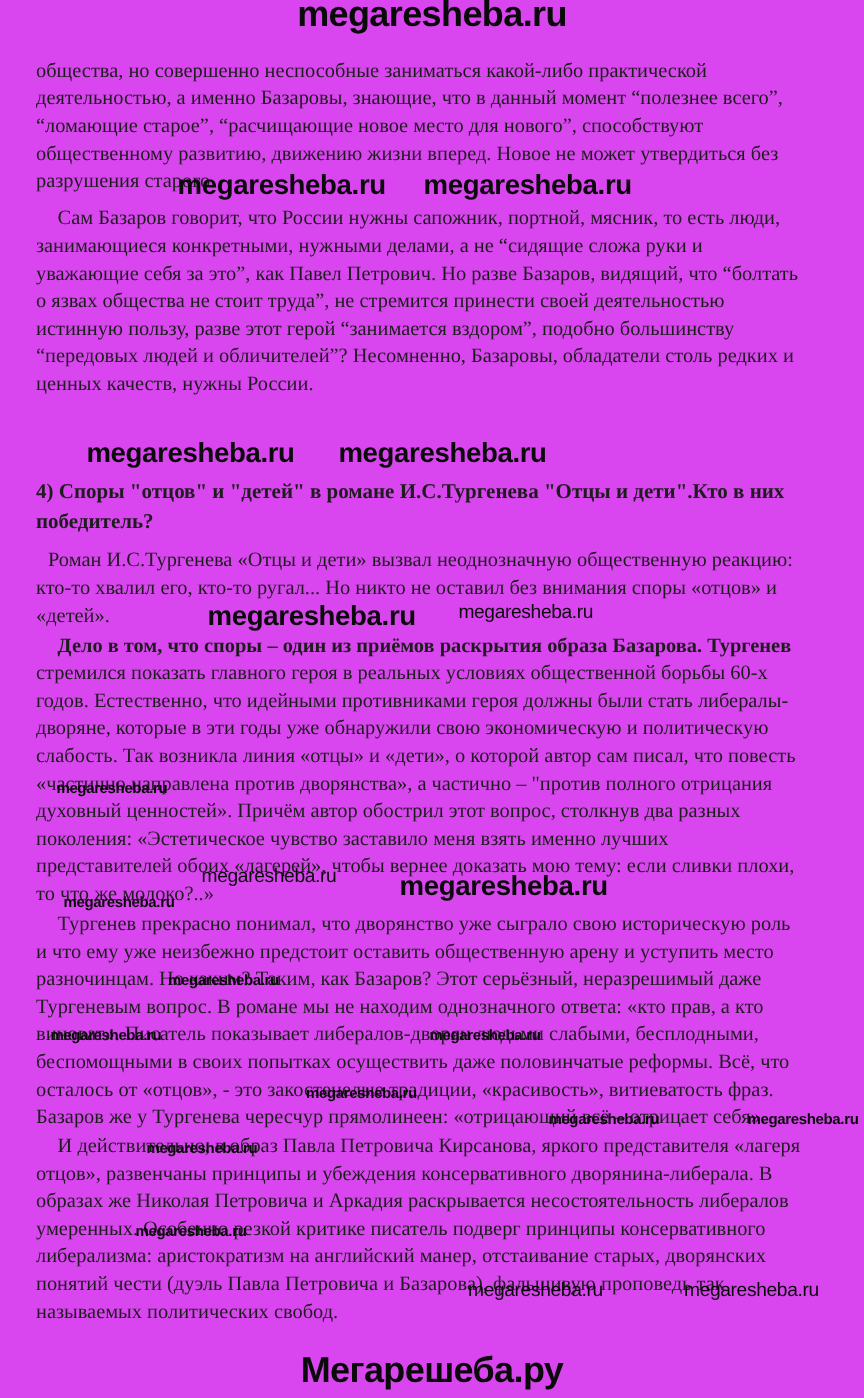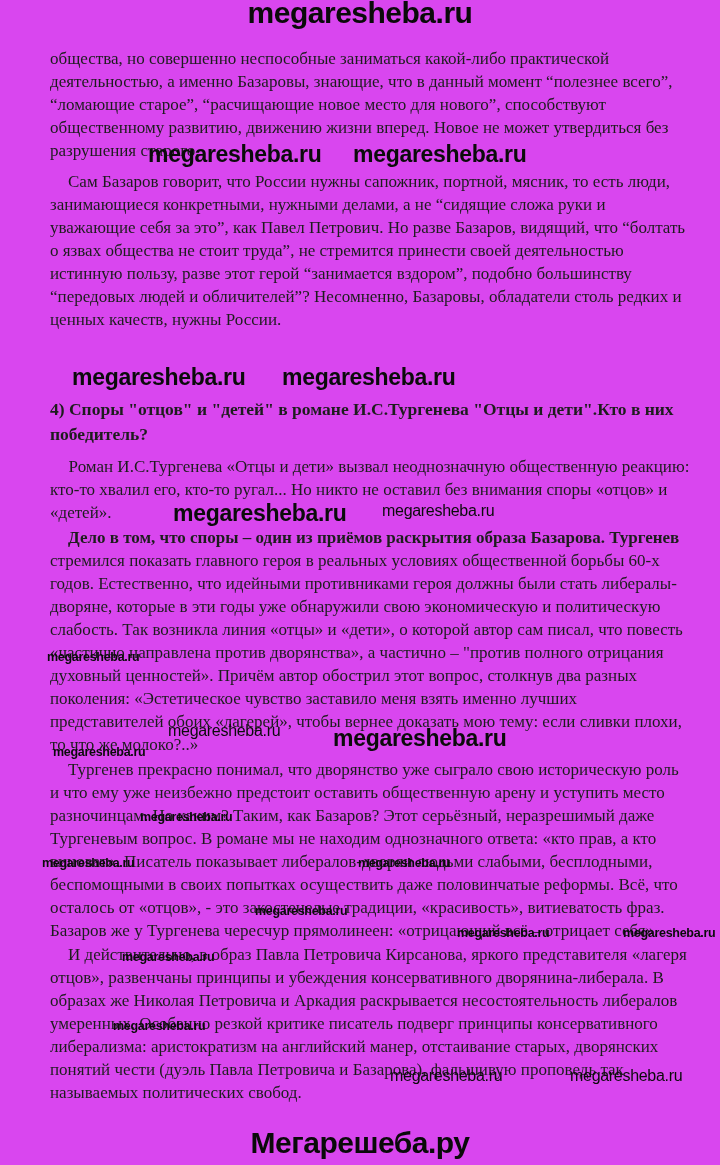--- a/index.html
+++ b/index.html
@@ -29,21 +29,20 @@
     position:absolute;
     left:30px;
     width:668px;
   }
   .line{
     height:23px;
     line-height:23px;
     font-size:17px;
     white-space:nowrap;
     overflow:visible;
-    margin-left:20px;
   }
   .heading .line{
     font-weight:bold;
     font-size:17.5px;
     height:25px;
     line-height:25px;
   }
   .wm-layer{position:absolute;top:0;left:0;width:100%;height:100%;pointer-events:none;}
   .wm{
     position:absolute;
@@ -89,21 +88,21 @@
         <div class="line">о язвах общества не стоит труда”, не стремится принести своей деятельностью</div>
         <div class="line">истинную пользу, разве этот герой “занимается вздором”, подобно большинству</div>
         <div class="line">“передовых людей и обличителей”? Несомненно, Базаровы, обладатели столь редких и</div>
         <div class="line">ценных качеств, нужны России.</div>
       </div>
       <div class="paragraph heading" style="top: 397px;">
         <div class="line">4) Споры "отцов" и "детей" в романе И.С.Тургенева "Отцы и дети".Кто в них</div>
         <div class="line">победитель?</div>
       </div>
       <div class="paragraph" style="top: 455px;">
-        <div class="line" style="text-indent: 10px; text-align: center;">Роман И.С.Тургенева «Отцы и дети» вызвал неоднозначную общественную реакцию:</div>
+        <div class="line" style="text-indent: 10px;">Роман И.С.Тургенева «Отцы и дети» вызвал неоднозначную общественную реакцию:</div>
         <div class="line">кто-то хвалил его, кто-то ругал... Но никто не оставил без внимания споры «отцов» и</div>
         <div class="line">«детей».</div>
       </div>
       <div class="paragraph" style="top: 526px;">
         <div class="line" style="text-indent: 18px; font-weight: bold;">Дело в том, что споры – один из приёмов раскрытия образа Базарова. Тургенев</div>
         <div class="line">стремился показать главного героя в реальных условиях общественной борьбы 60-х</div>
         <div class="line">годов. Естественно, что идейными противниками героя должны были стать либералы-</div>
         <div class="line">дворяне, которые в эти годы уже обнаружили свою экономическую и политическую</div>
         <div class="line">слабость. Так возникла линия «отцы» и «дети», о которой автор сам писал, что повесть</div>
         <div class="line">«частично направлена против дворянства», а частично – "против полного отрицания</div>

